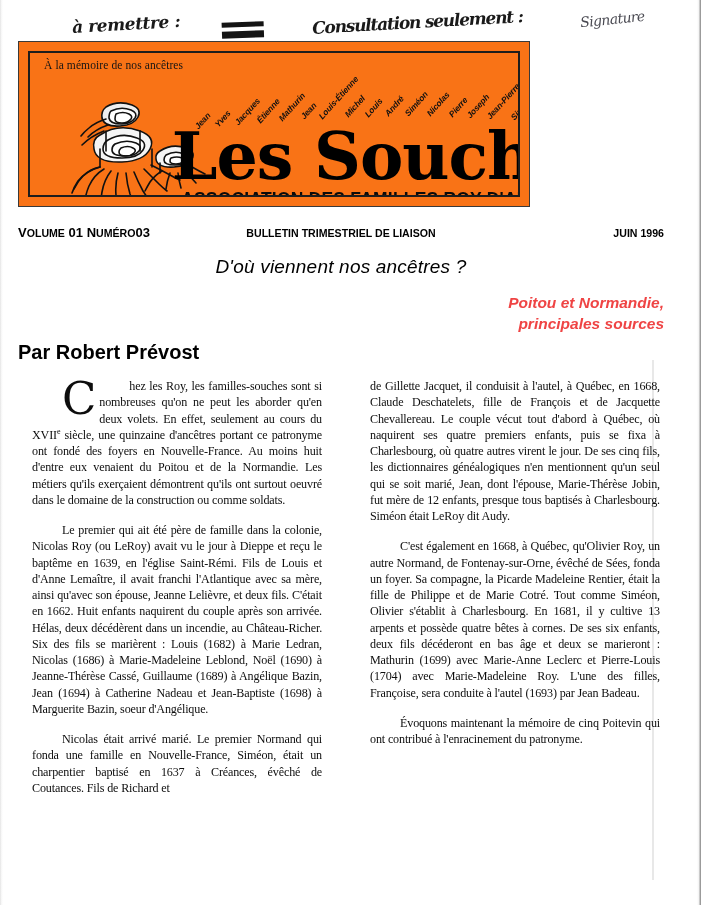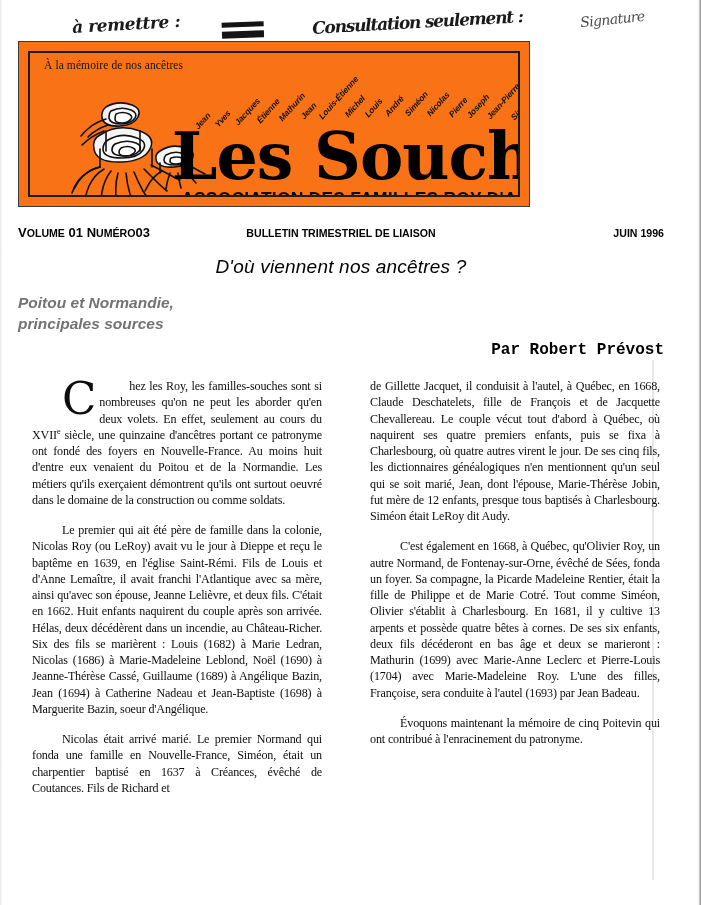--- a/index.html
+++ b/index.html
@@ -227,37 +227,37 @@
     font-style: italic;
     font-size: 19px;
     letter-spacing: .2px;
     color: #000;
   }
   .subhead {
     position: absolute;
     left: 18px;
     top: 292px;
     width: 646px;
-    text-align: left;
+    text-align: right;
     font-family: "Liberation Sans", sans-serif;
     font-weight: 700;
     font-style: italic;
     font-size: 15.5px;
     line-height: 21px;
-    color: #737373;
+    color: #ef4444;
   }
   .byline {
     position: absolute;
     left: 18px;
     top: 341px;
     width: 646px;
-    text-align: right;
-    font-family: Liberation Mono, monospace;
-    font-weight: 700;
-    font-size: 16px;
+    text-align: left;
+    font-family: Liberation Sans, sans-serif;
+    font-weight: 700;
+    font-size: 20px;
     color: #000;
   }
 
   
   .columns {
     position: absolute;
     left: 20px;
     top: 378px;
     width: 645px;
     height: 500px;

